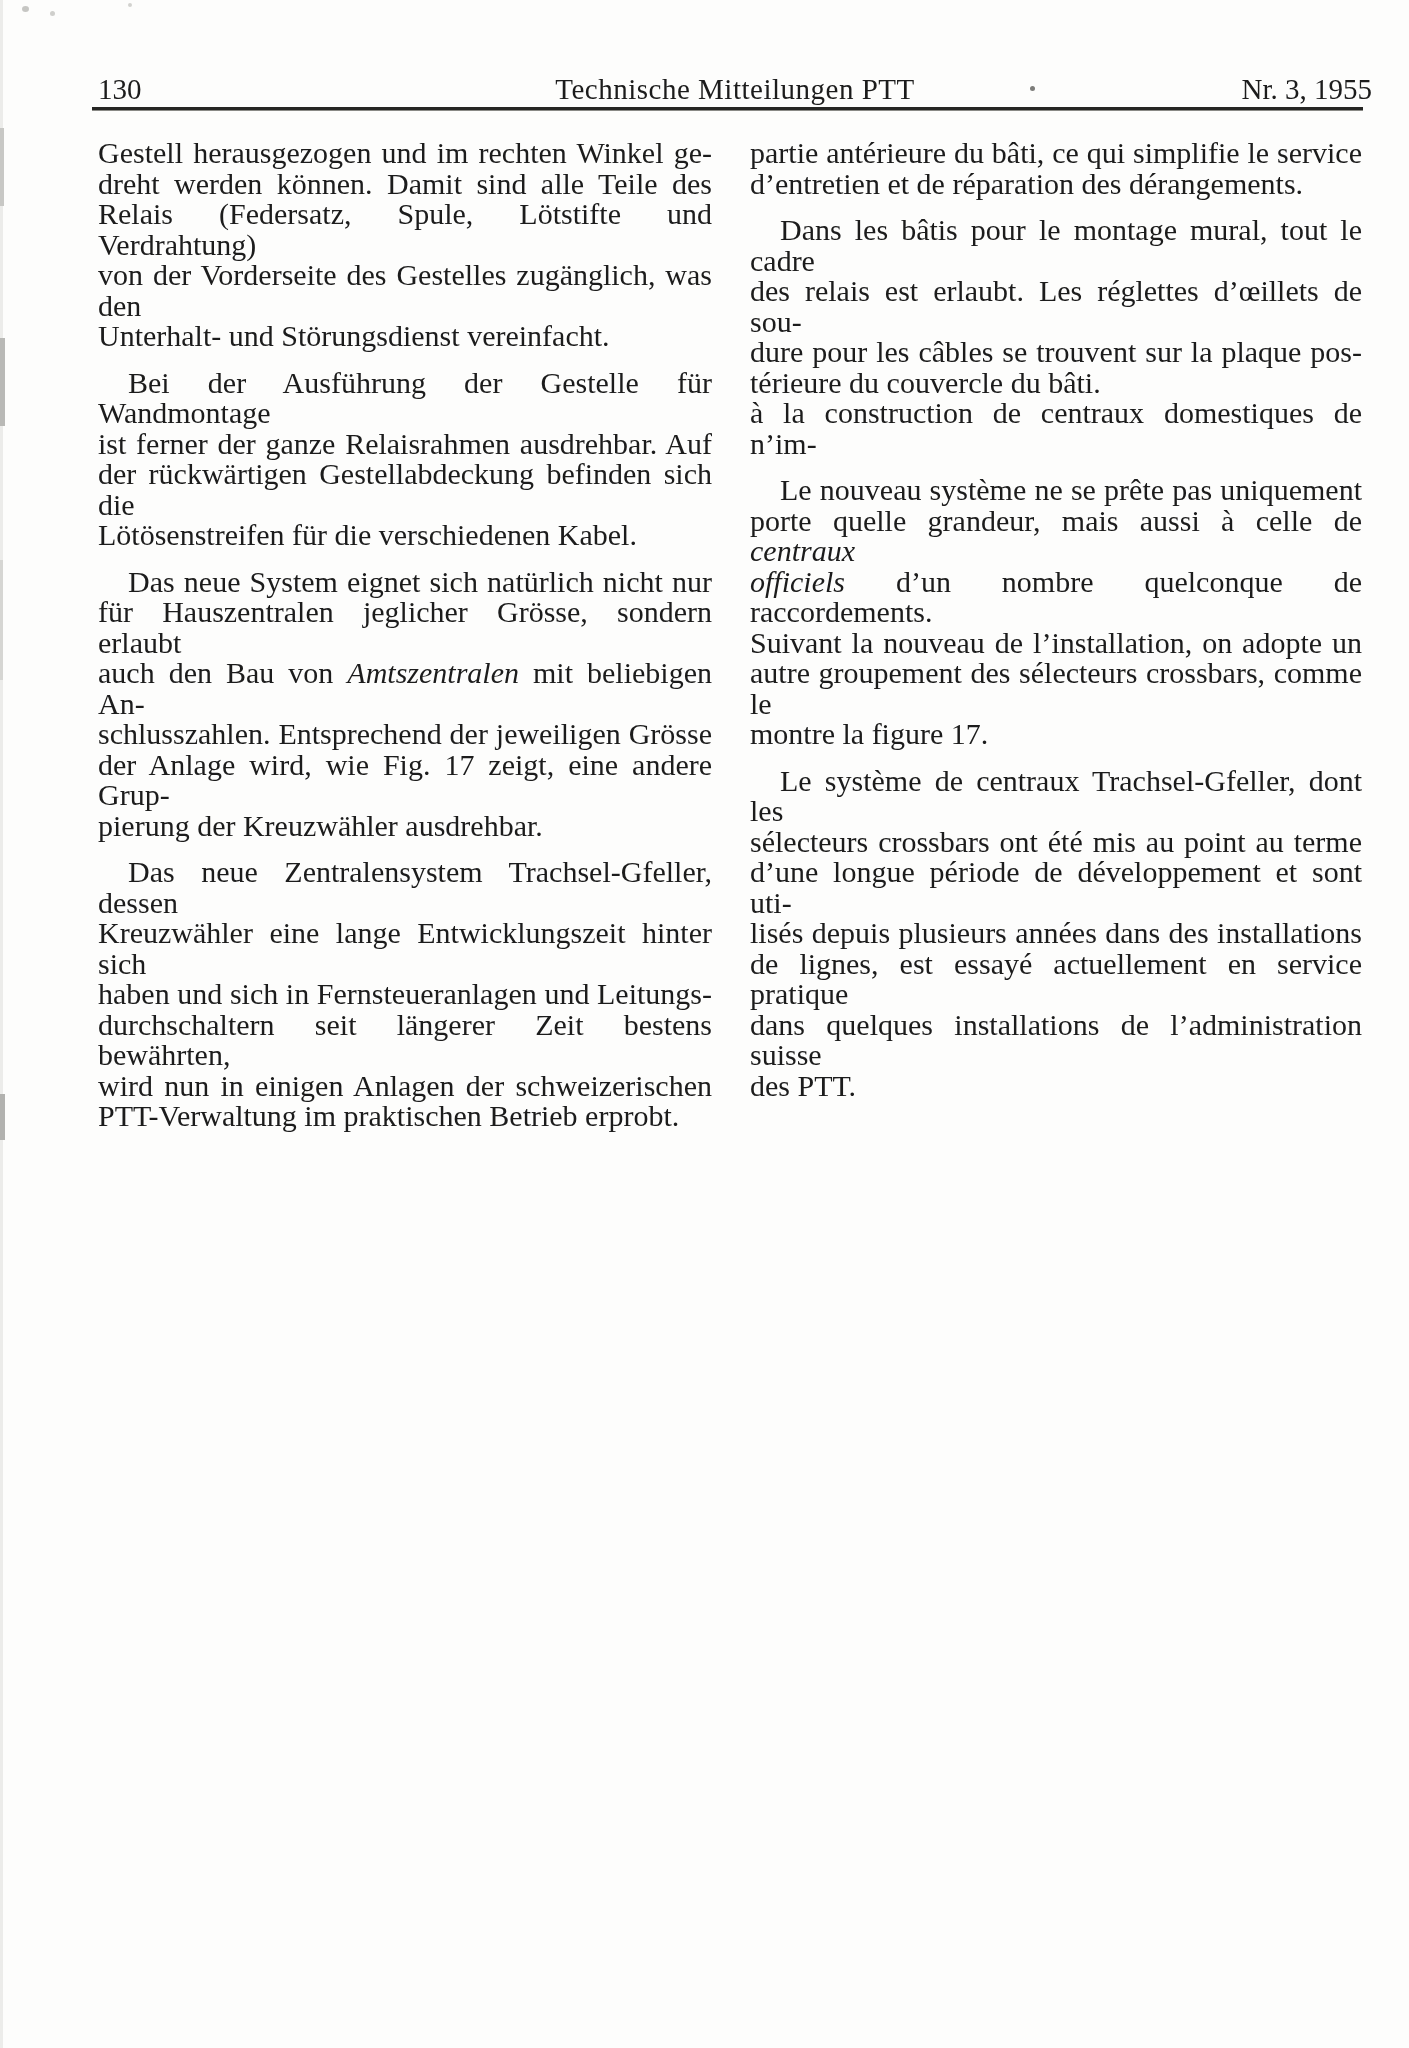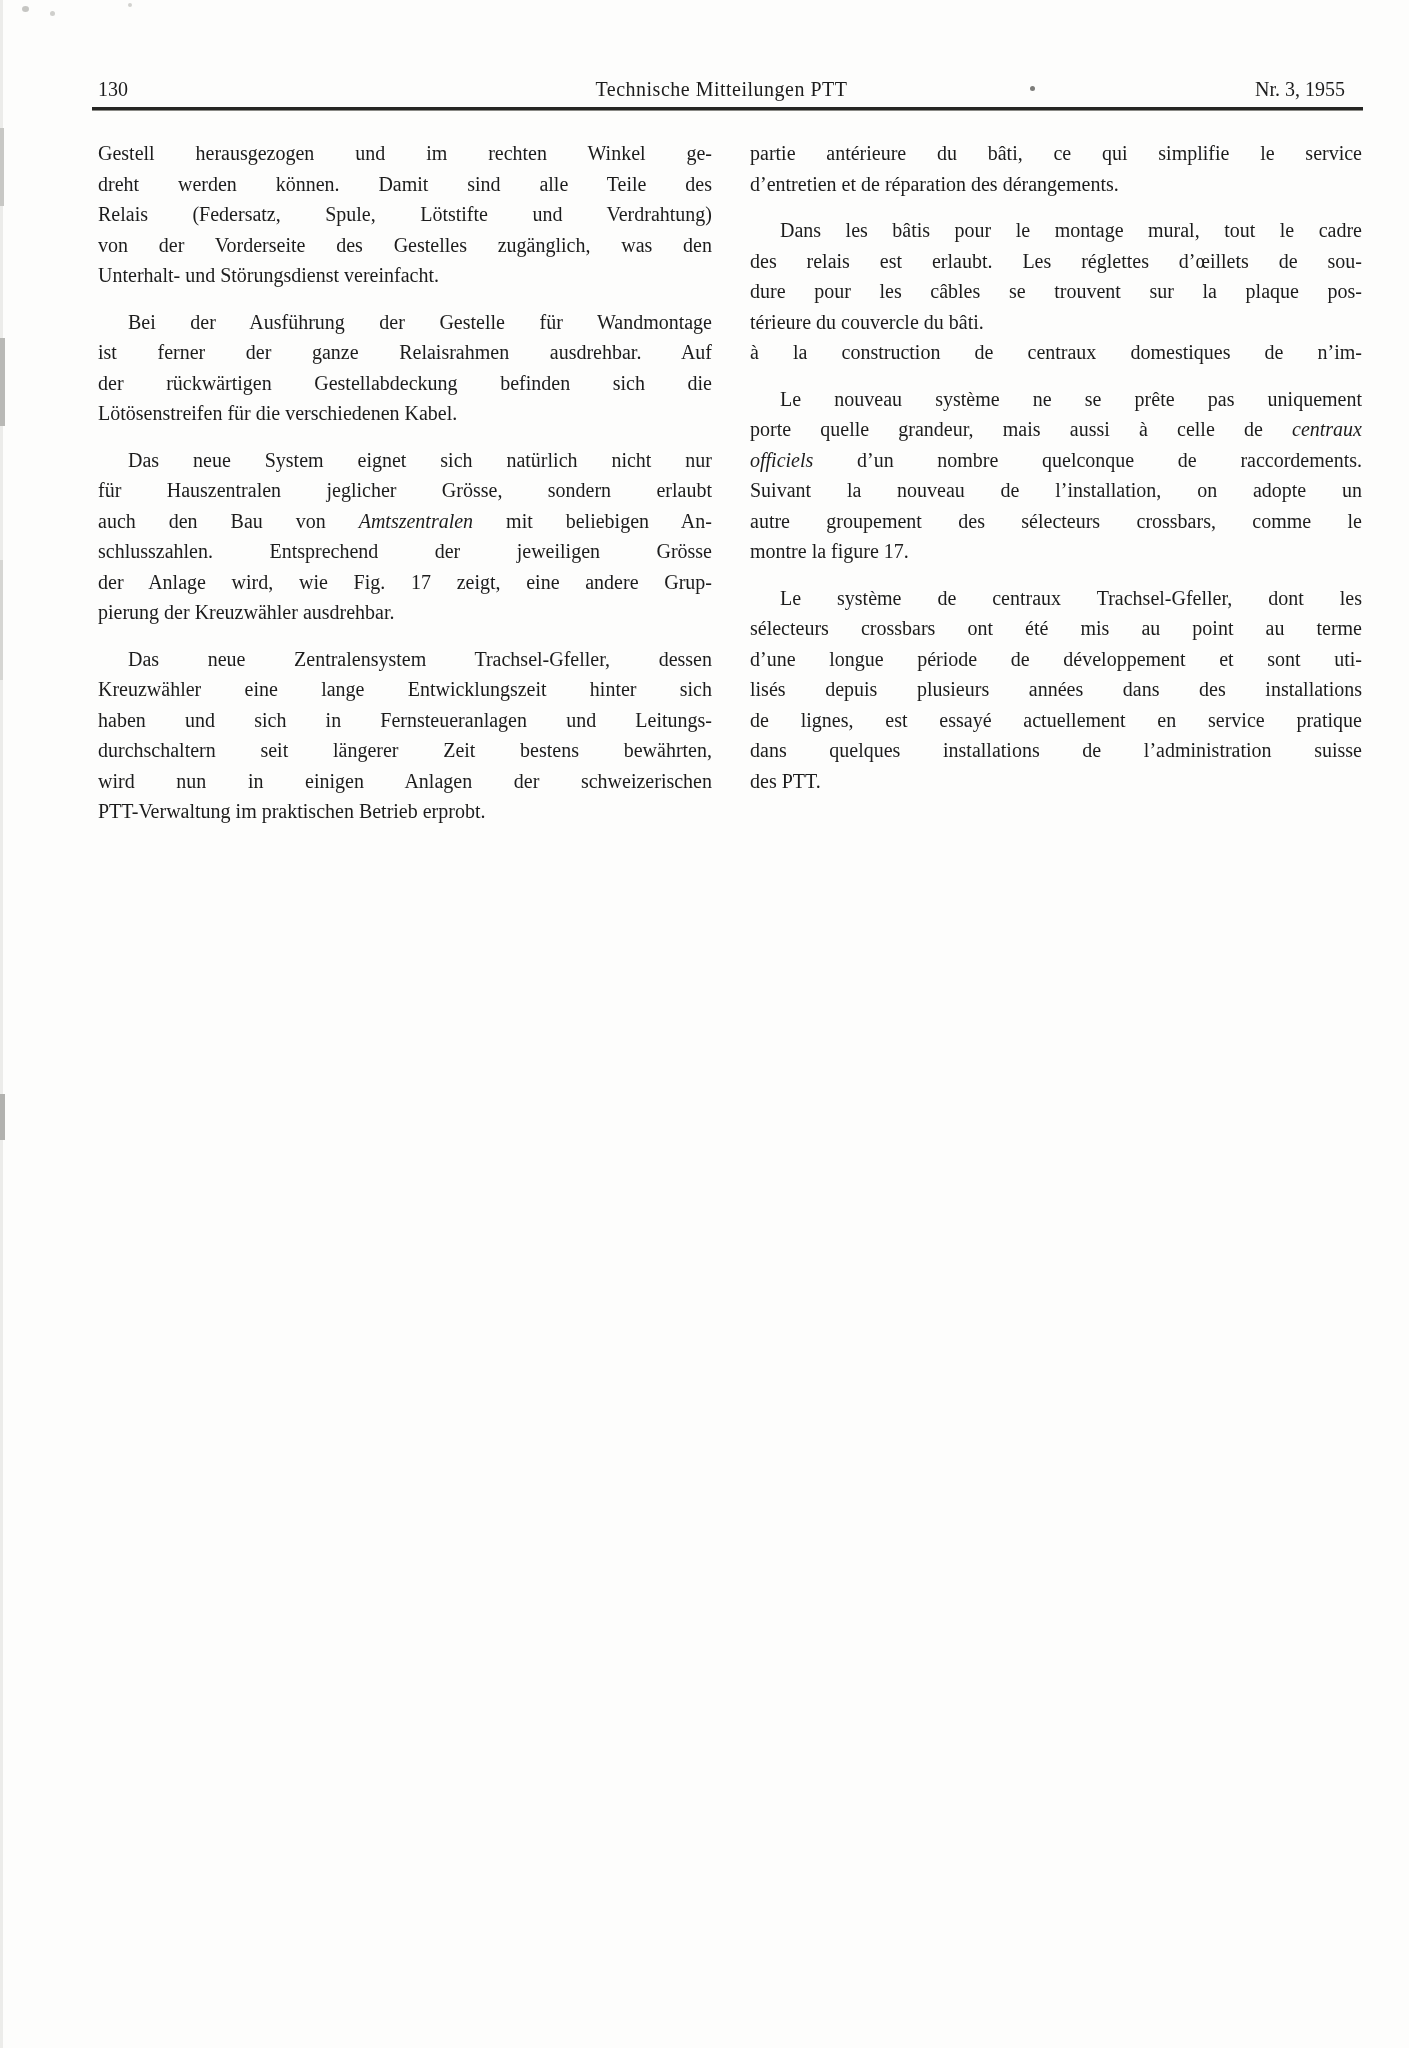--- a/index.html
+++ b/index.html
@@ -7,38 +7,38 @@
     width: 1409px; height: 2048px;
     background: #fdfdfc;
     font-family: "Liberation Serif", "DejaVu Serif", serif;
     color: #1c1c1c;
     position: relative;
     overflow: hidden;
   }
   .page { position: absolute; inset: 0; }
 
   
-  .header-band { position: absolute; top: 76px; left: 98px; right: 64px; height: 30px; font-size: 20px; line-height: 26px; }
+  .header-band { position: absolute; top: 76px; left: 98px; right: 37px; height: 30px; font-size: 29px; line-height: 26px; }
   .page-number { position: absolute; left: 0; top: 0; }
   .journal-title { position: absolute; left: 0; right: 0; text-align: center; letter-spacing: 0.5px; }
   .issue-label { position: absolute; right: 0; top: 0; }
   .header-rule {
     position: absolute; top: 107px; left: 92px; width: 1271px; height: 3px;
     background: #262624;
     border-bottom: 1px solid #8a8a86;
   }
   .ink-dot {
     position: absolute; left: 1030px; top: 86px; width: 5px; height: 5px;
     background: #7d7d7a; border-radius: 50%;
   }
 
   
   .column {
     position: absolute; top: 138px;
-    font-size: 20px; line-height: 30.5px;
+    font-size: 30px; line-height: 30.5px;
   }
   .column.german { left: 98px;  width: 614px; }
   .column.french { left: 750px; width: 612px; }
   .paragraph { margin: 0; }
   .line { text-align: justify; text-align-last: justify; white-space: normal; }
   .line.last { text-align: justify; text-align-last: left; }
   .line.indent { text-indent: 30px; margin-top: 16px; }
   .line i { }
 
   

